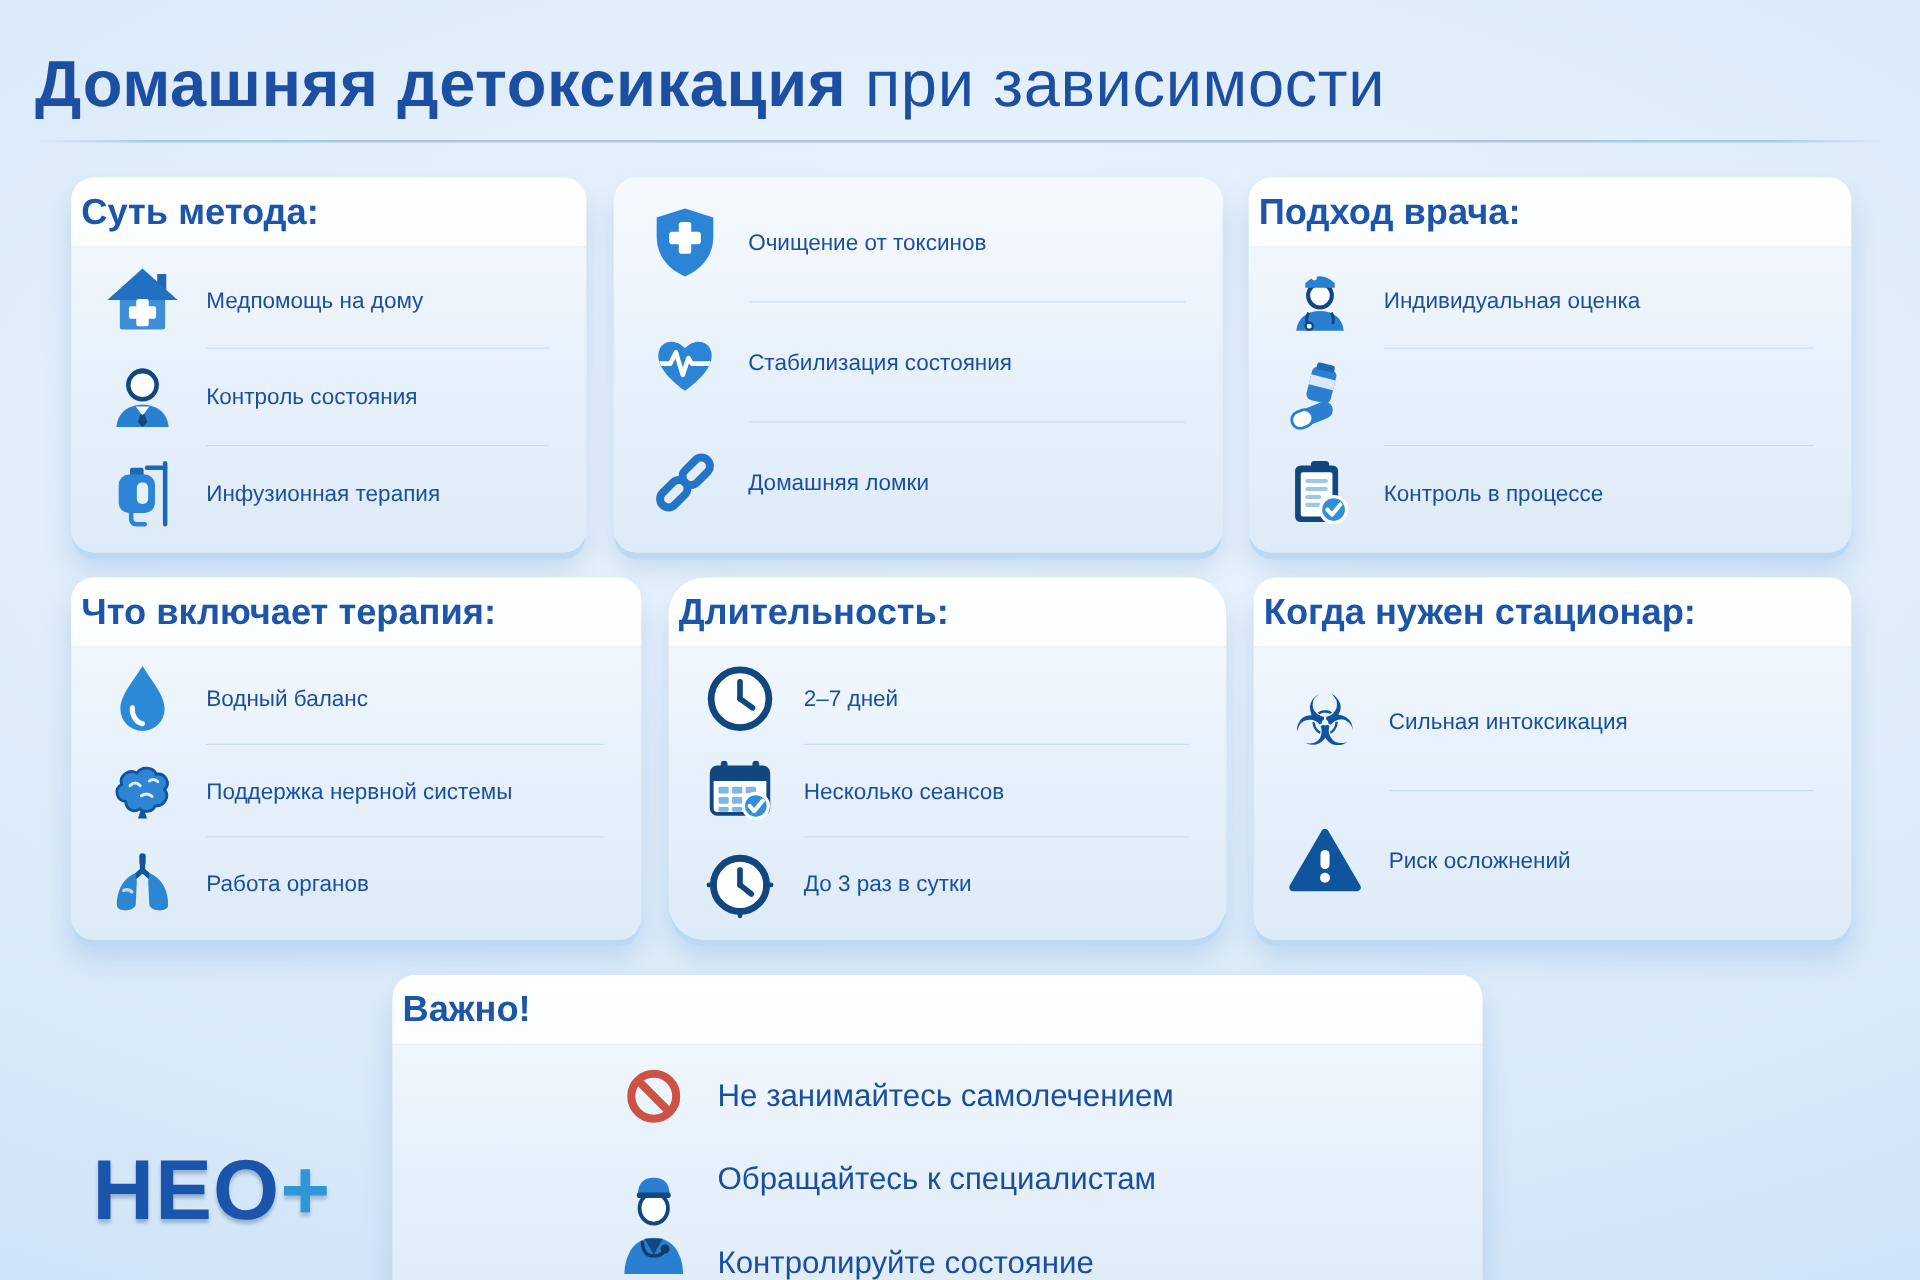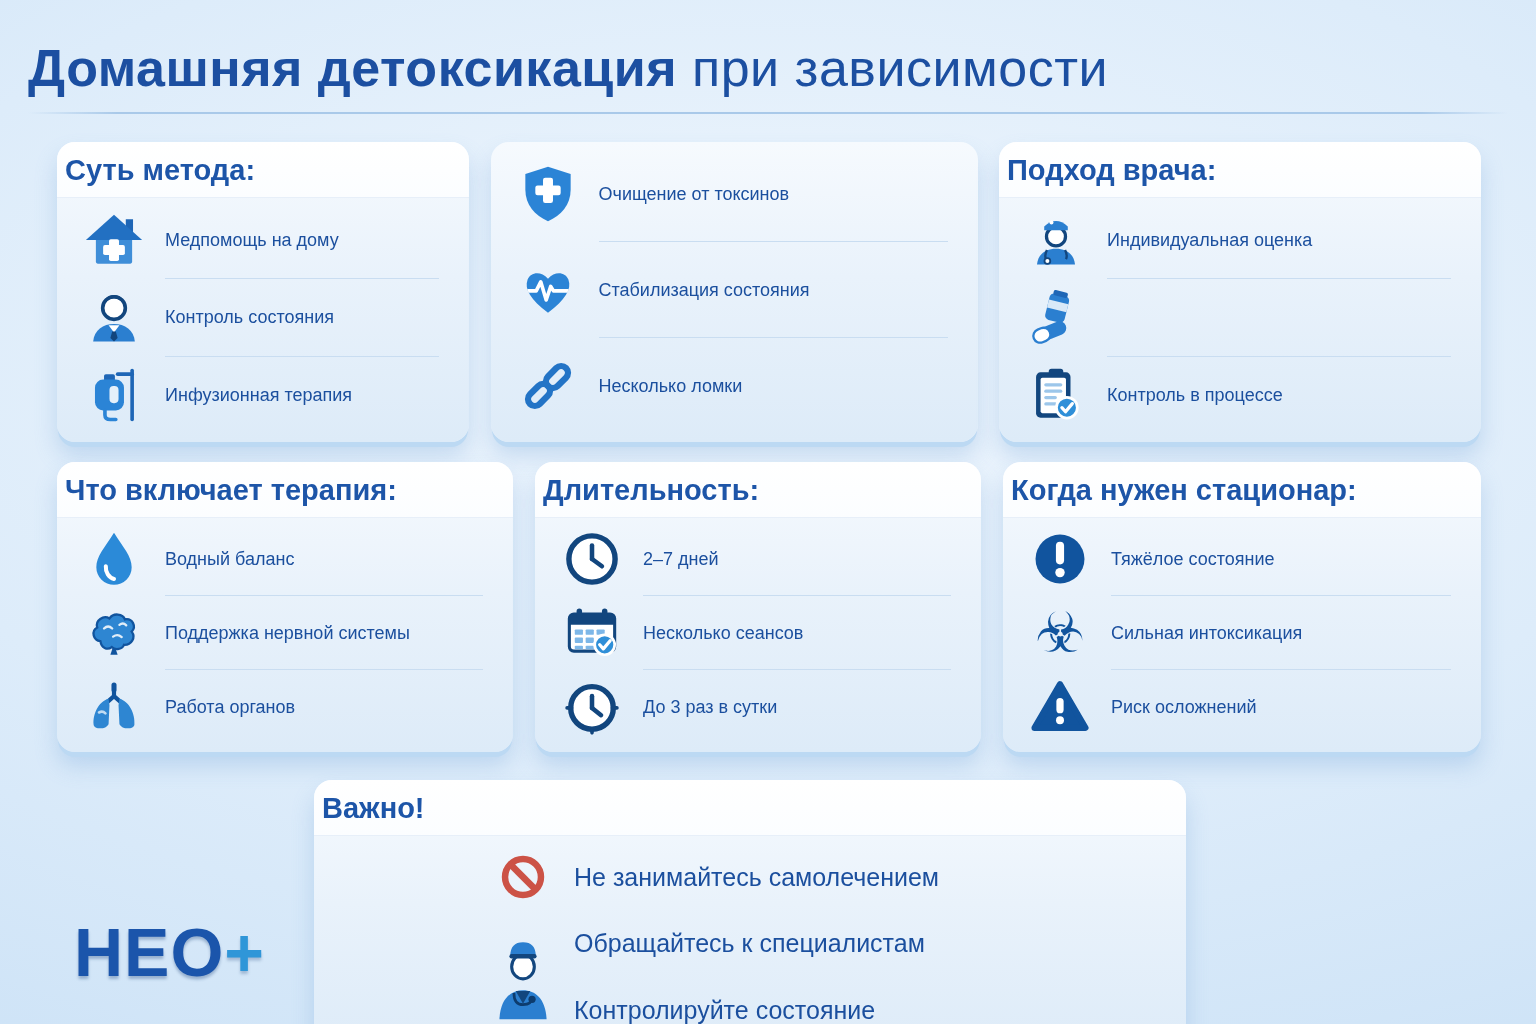--- a/index.html
+++ b/index.html
@@ -22,21 +22,21 @@
   .row{display:flex;justify-content:space-between;}
   .row2{margin-top:20px;}
   .card{
     border-radius:18px;overflow:hidden;display:flex;flex-direction:column;
     background:linear-gradient(180deg,#f6fafe 0%,#e9f2fb 45%,#ddebf8 100%);
     box-shadow:0 6px 0 -1px #bcd9f3, 0 14px 22px rgba(110,160,215,.30);
   }
   .row1 .card{height:300px;}
   .row2 .card{height:290px;}
   .c1{width:412px;} .c2{width:487px;} .c3{width:482px;}
-  .c4{width:456px;} .c5{width:446px;} .c6{width:478px;}
+  .c4{width:456px;} .c5{width:446px;border-radius:29px;} .c6{width:478px;}
   .card-header{
     background:linear-gradient(180deg,#ffffff,#fbfdff);
     padding:12px 8px 10px;font-weight:bold;font-size:29px;
     color:#1d55a8;border-bottom:1px solid #e7eff9;flex:none;
   }
   .items{flex:1;display:flex;flex-direction:column;padding:4px 0 8px;}
   .item{flex:1;display:flex;align-items:center;gap:20px;padding:0 26px;position:relative;}
   .item:not(:last-child)::after{
     content:"";position:absolute;left:108px;right:30px;bottom:0;height:1px;background:#c9ddf1;
   }
@@ -136,21 +136,21 @@
         </div>
         <div class="item">
           <span class="icon-box">
             <svg viewBox="0 0 64 64" width="58" height="58">
               <g transform="rotate(-45 32 32)" fill="none" stroke="#2374c6" stroke-width="7">
                 <rect x="4" y="24.5" width="28" height="15" rx="7.5"></rect>
                 <rect x="32" y="24.5" width="28" height="15" rx="7.5"></rect>
               </g>
             </svg>
           </span>
-          <span class="item-label">Несколько ломки</span>
+          <span class="item-label">Домашняя ломки</span>
         </div>
       </div>
     </div>
 
     <div class="card c3">
       <div class="card-header">Подход врача:</div>
       <div class="items">
         <div class="item">
           <span class="icon-box">
             <svg viewBox="0 0 64 64" width="58" height="58">
@@ -287,30 +287,20 @@
             </svg>
           </span>
           <span class="item-label">До 3 раз в сутки</span>
         </div>
       </div>
     </div>
 
     <div class="card c6">
       <div class="card-header">Когда нужен стационар:</div>
       <div class="items">
-        <div class="item">
-          <span class="icon-box">
-            <svg viewBox="0 0 64 64" width="58" height="58">
-              <circle cx="32" cy="32" r="27" fill="#11549e"></circle>
-              <rect x="27.5" y="13" width="9" height="25" rx="4.5" fill="#fff"></rect>
-              <circle cx="32" cy="47" r="5.2" fill="#fff"></circle>
-            </svg>
-          </span>
-          <span class="item-label">Тяжёлое состояние</span>
-        </div>
         <div class="item">
           <span class="icon-box glyph-icon">☣</span>
           <span class="item-label">Сильная интоксикация</span>
         </div>
         <div class="item">
           <span class="icon-box">
             <svg viewBox="0 0 64 64" width="58" height="58">
               <path d="M32 7 L60 55 H4 Z" fill="#11549e" stroke="#11549e" stroke-width="7" stroke-linejoin="round"></path>
               <rect x="28" y="22" width="8" height="17" rx="4" fill="#fff"></rect>
               <circle cx="32" cy="46.5" r="4.4" fill="#fff"></circle>

